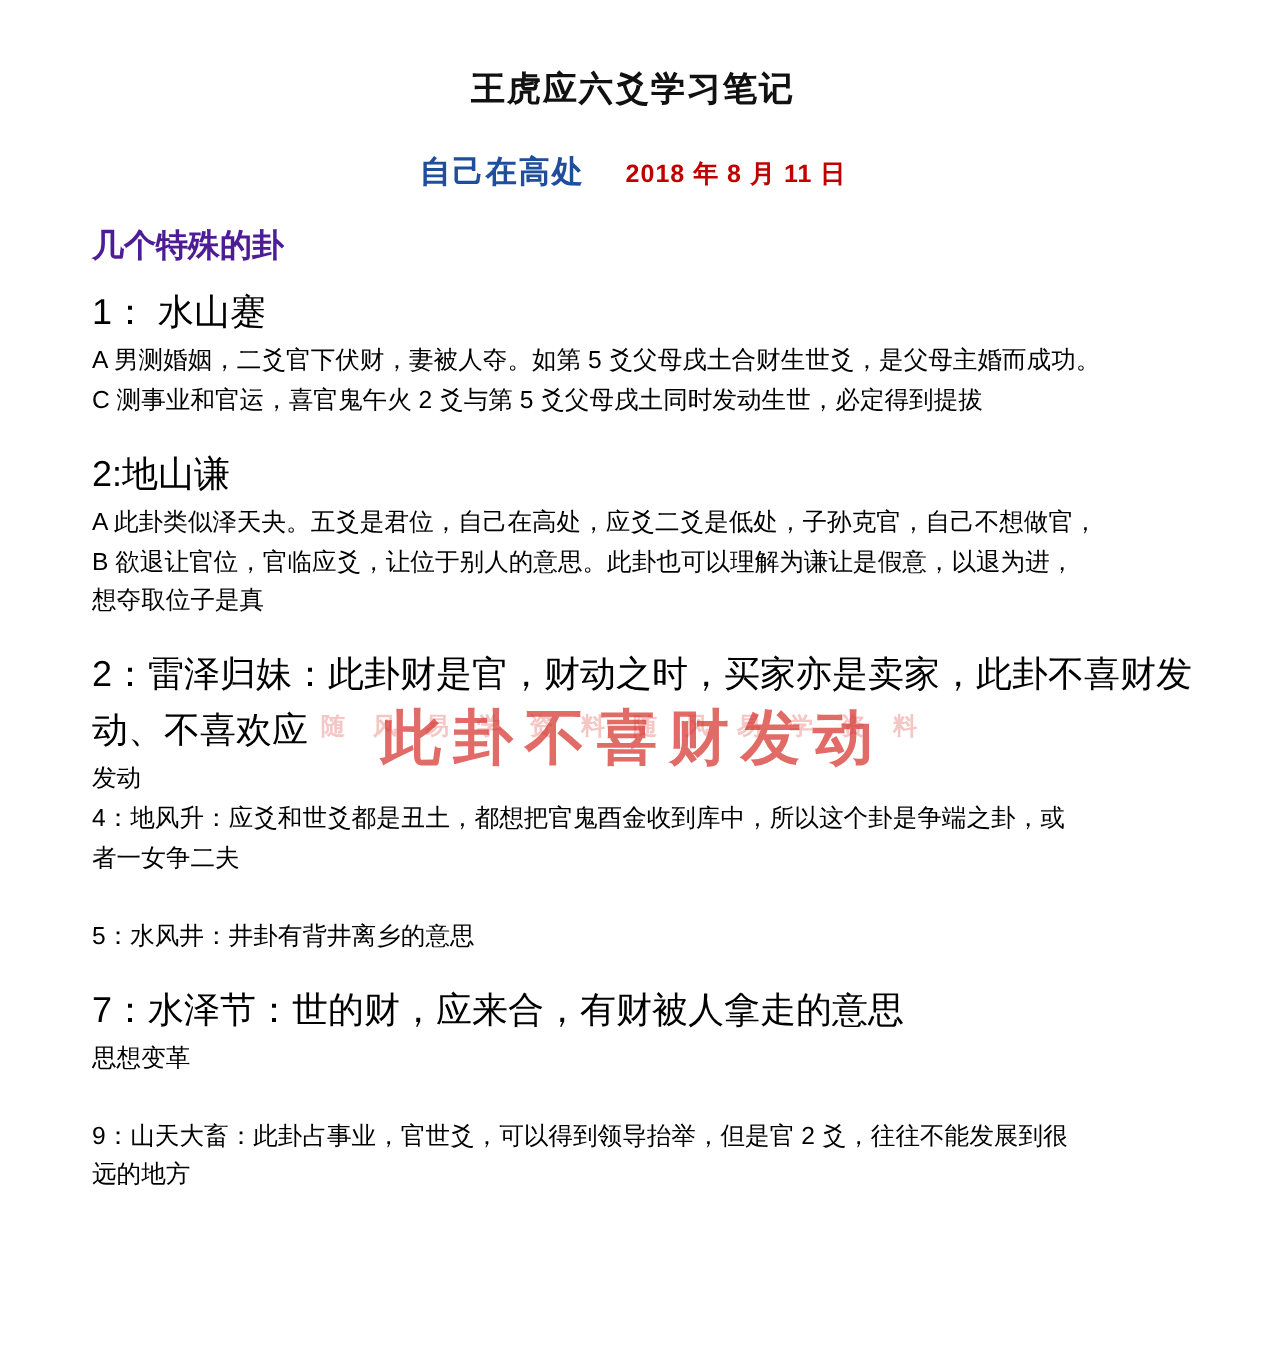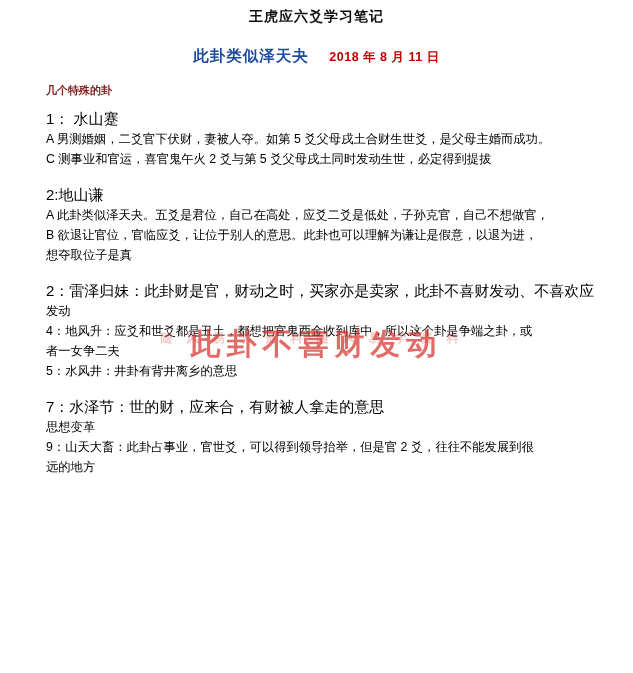--- a/index.html
+++ b/index.html
@@ -17,24 +17,24 @@
   }
   .page {
     position: relative;
     width: 633px;
     height: 673px;
     box-sizing: border-box;
     padding: 0 14px;
   }
   .doc-title {
     text-align: center;
-    font-size: 14px;
+    font-size: 17px;
     font-weight: bold;
     color: #111111;
-    margin-top: 8px;
+    margin-top: 33px;
     letter-spacing: 1px;
   }
   .subtitle-row {
     text-align: center;
     margin-top: 20px;
     white-space: nowrap;
   }
   .subtitle {
     font-size: 15.5px;
     font-weight: bold;
@@ -42,43 +42,43 @@
     letter-spacing: 1px;
   }
   .subtitle-date {
     font-size: 12.5px;
     font-weight: bold;
     color: #c00000;
     margin-left: 16px;
     letter-spacing: 0.5px;
   }
   .section-head {
-    font-size: 11px;
+    font-size: 16px;
     font-weight: bold;
-    color: #7f1d1d;
+    color: #4c1d95;
     margin-top: 16px;
     margin-left: 32px;
   }
   .entry {
     margin-top: 9px;
     margin-left: 32px;
     margin-right: 18px;
   }
   .entry-title {
-    font-size: 15px;
+    font-size: 18px;
     color: #000000;
     line-height: 1.55;
   }
   .line {
     font-size: 12.3px;
     color: #000000;
     line-height: 1.62;
     text-align: justify;
   }
-  .gap-sm { margin-top: 0; }
+  .gap-sm { margin-top: 19px; }
   .gap-md { margin-top: 13px; }
   .watermark {
     position: absolute;
     left: 0;
     right: 0;
     top: 316px;
     text-align: center;
     font-size: 30px;
     font-weight: bold;
     color: rgba(214, 50, 44, 0.72);
@@ -101,21 +101,21 @@
   }
 </style>
 </head>
 <body>
 
 <div class="page">
 
   <div class="doc-title">王虎应六爻学习笔记</div>
 
   <div class="subtitle-row">
-    <span class="subtitle">此卦类似泽天夬</span>
+    <span class="subtitle">自己在高处</span>
     <span class="subtitle-date">2018 年 8 月 11 日</span>
   </div>
 
   <div class="section-head">几个特殊的卦</div>
 
   <div class="entry">
     <div class="entry-title">1：  水山蹇</div>
     <div class="line">A 男测婚姻，二爻官下伏财，妻被人夺。如第 5 爻父母戌土合财生世爻，是父母主婚而成功。</div>
     <div class="line">C 测事业和官运，喜官鬼午火 2 爻与第 5 爻父母戌土同时发动生世，必定得到提拔</div>
   </div>

